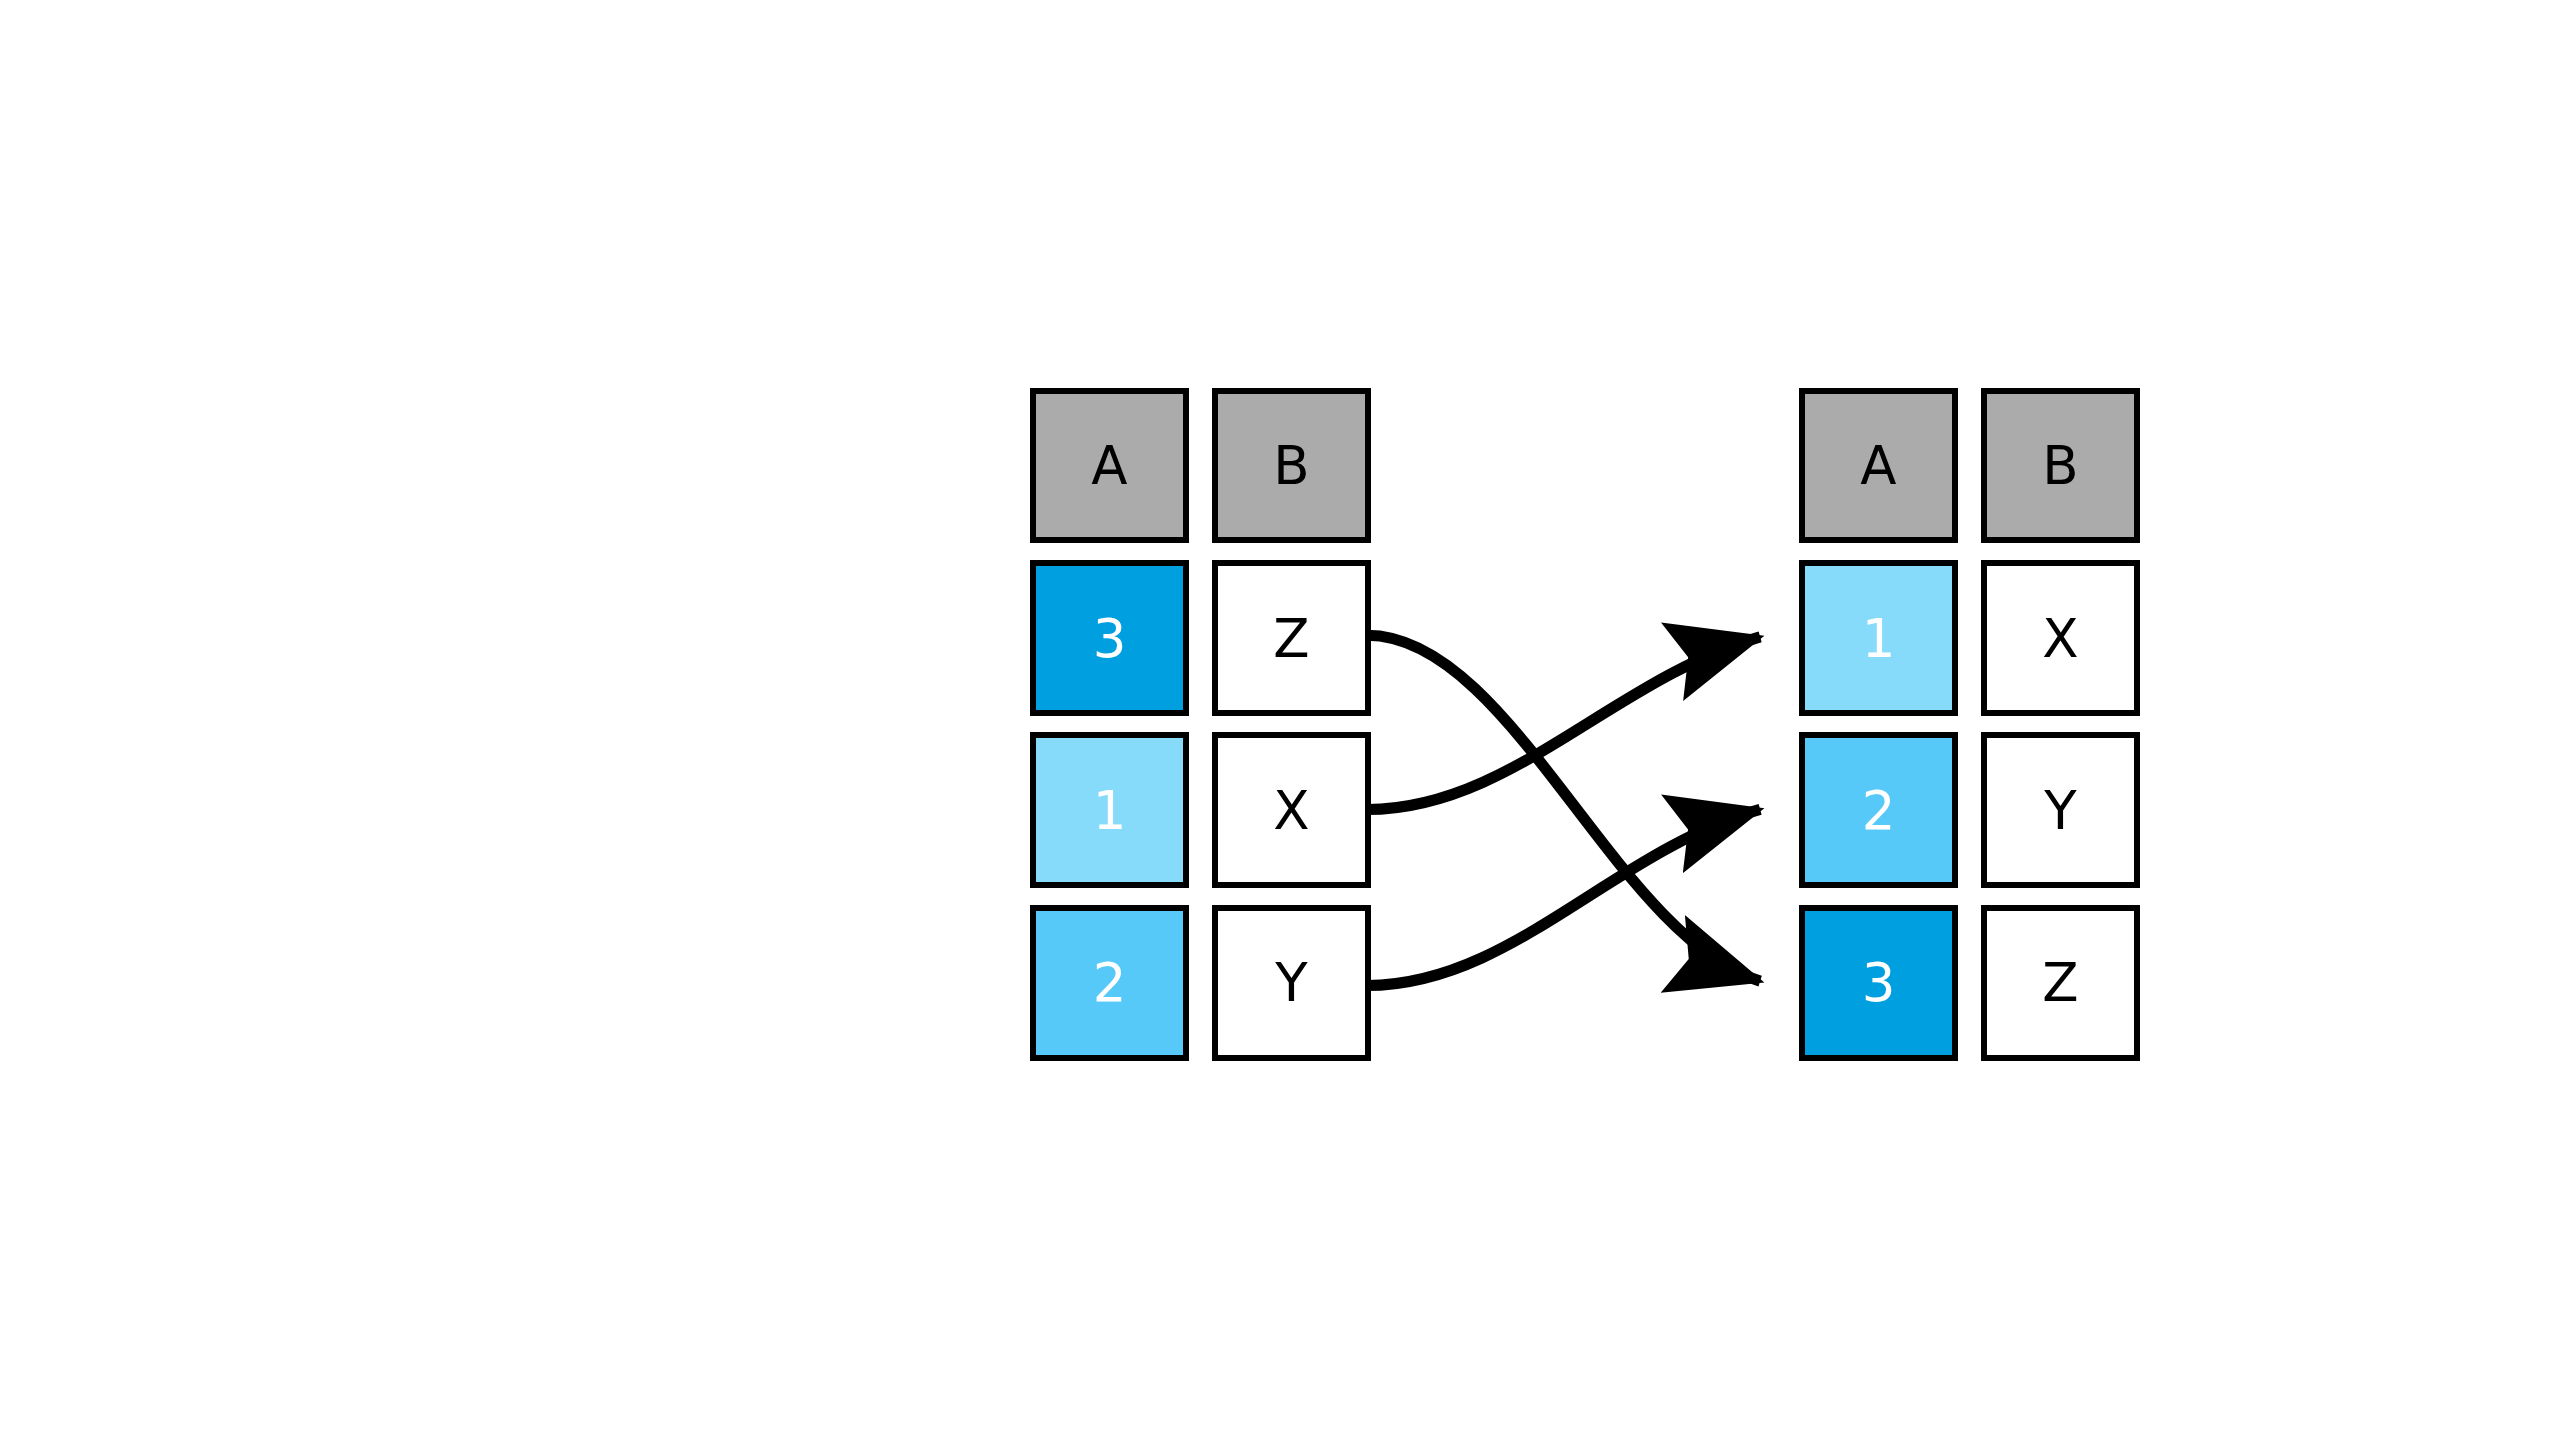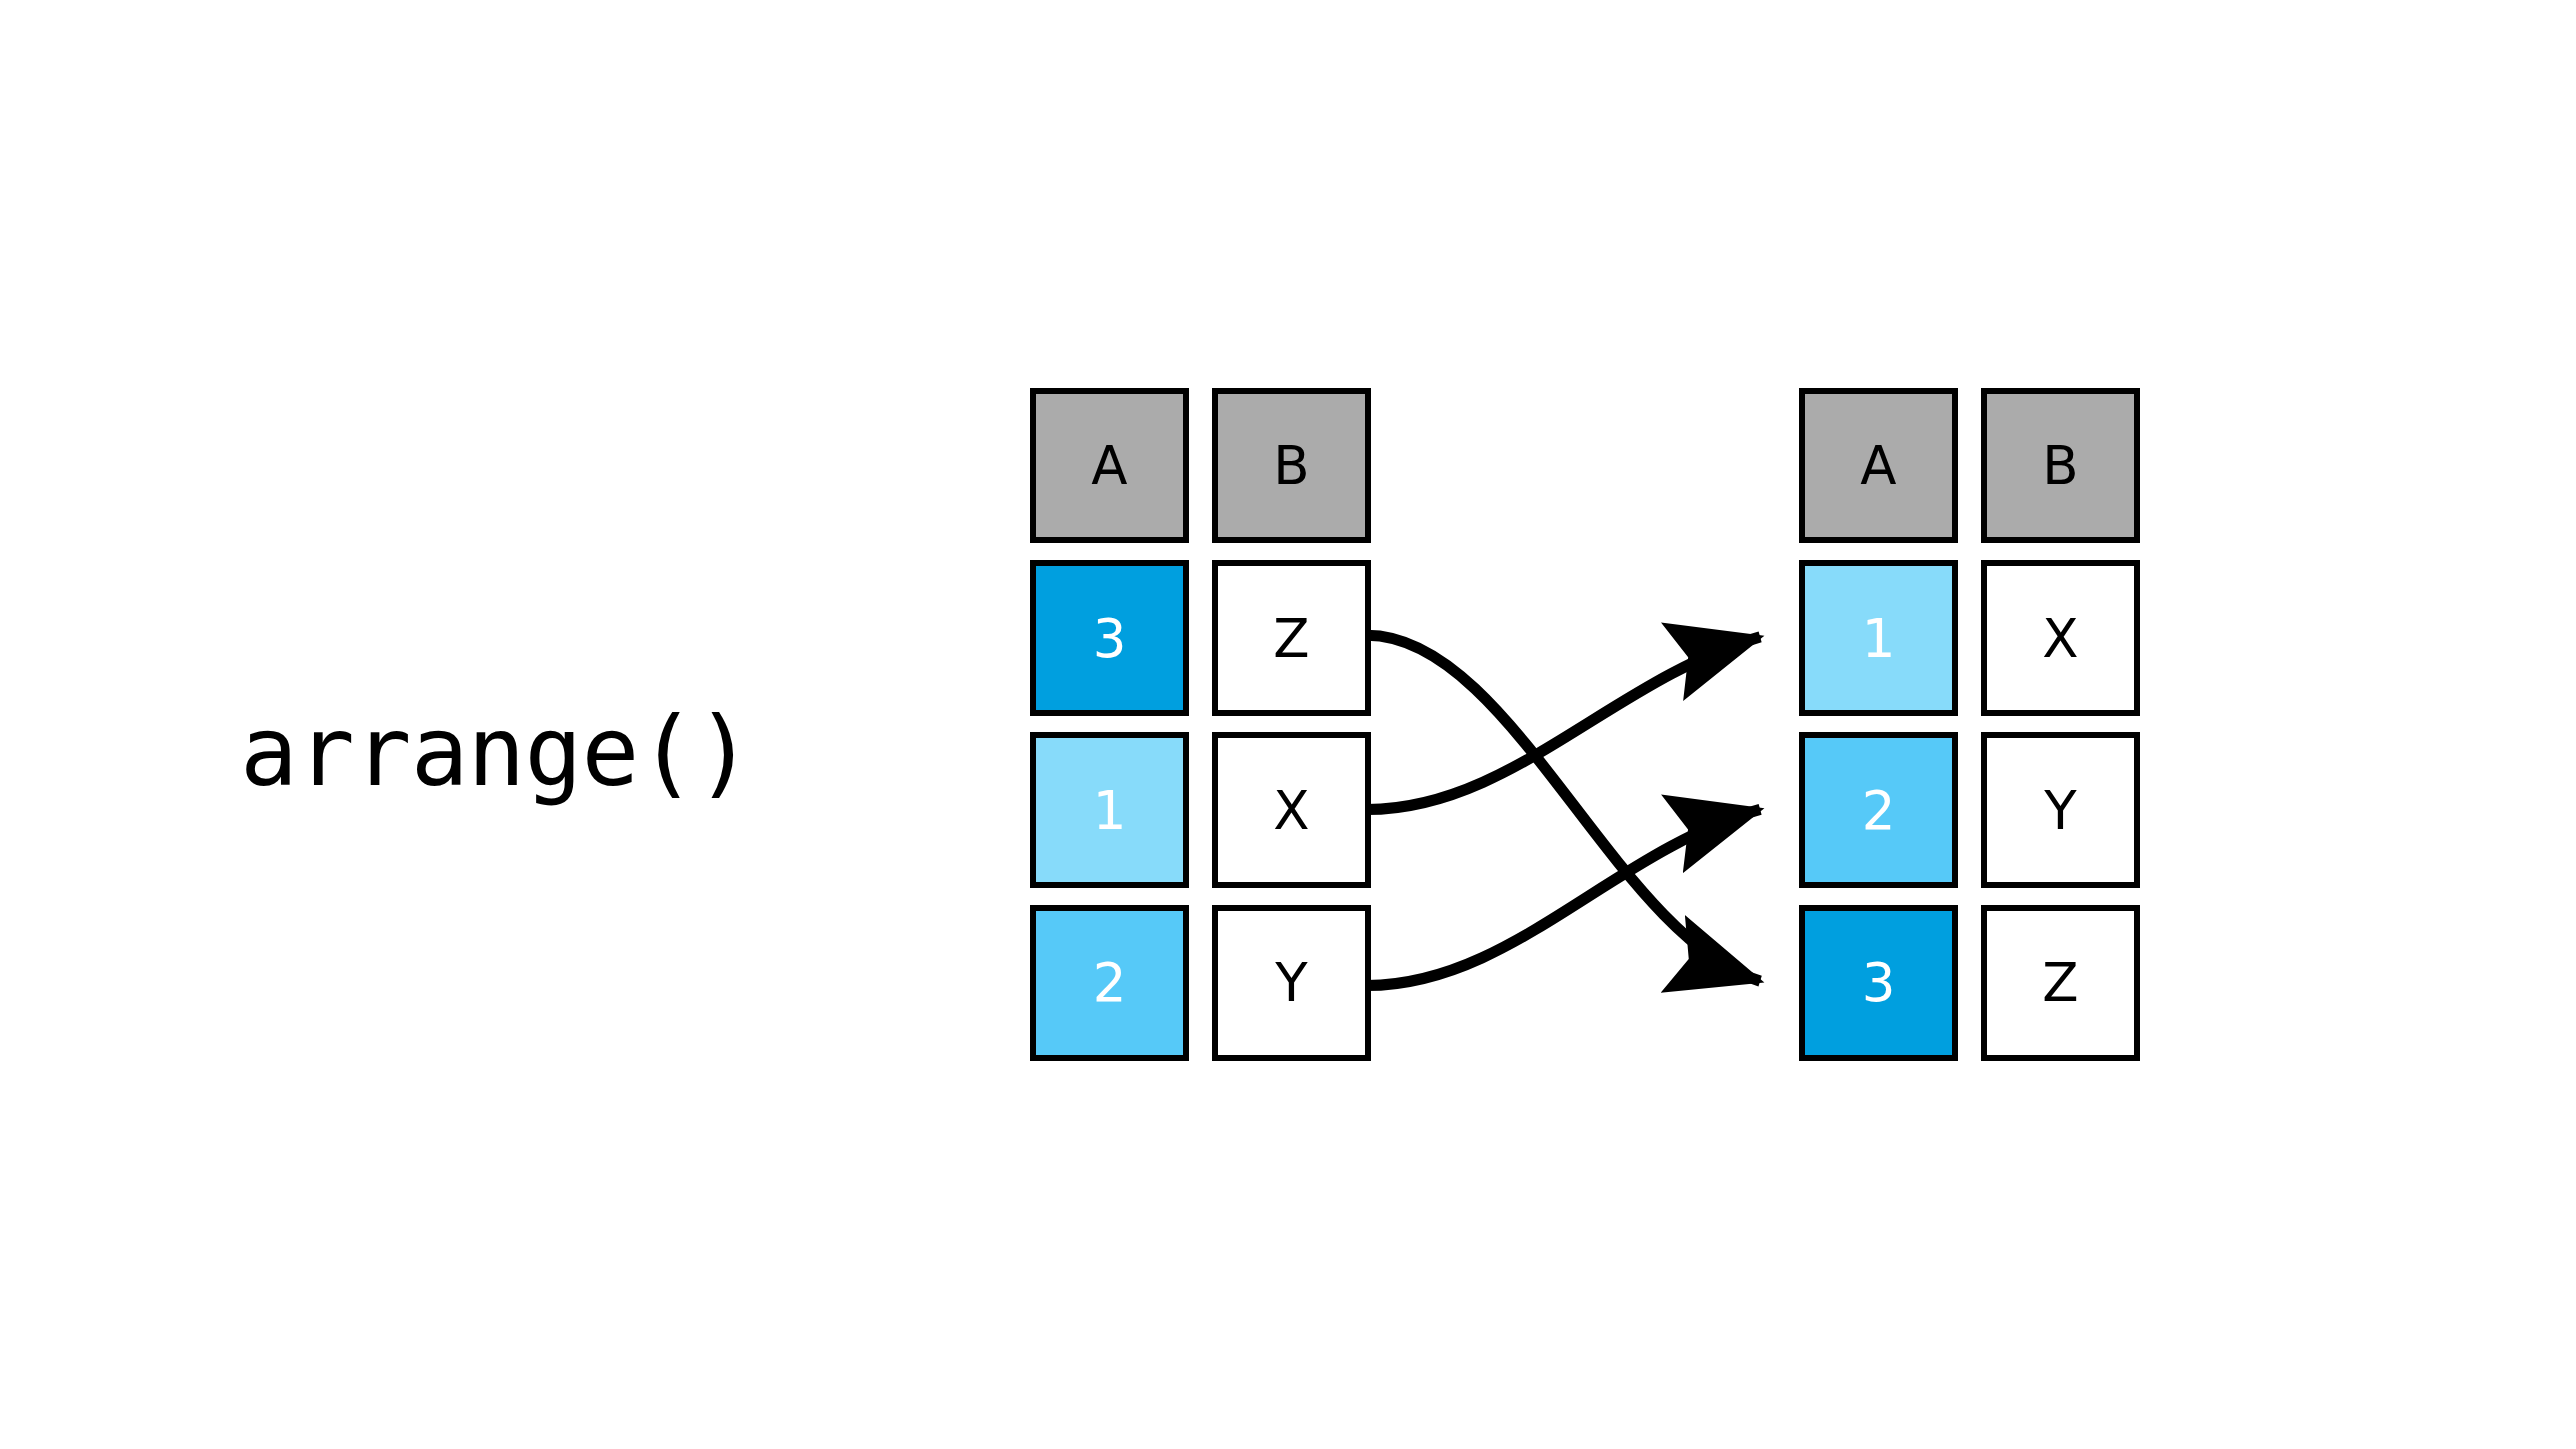--- a/index.html
+++ b/index.html
@@ -91,21 +91,20 @@
     width: 2576px;
     height: 1449px;
     pointer-events: none;
   }
 </style>
 </head>
 <body>
 
 <div id="canvas">
 
-  <div class="op-label">arrange()</div>
 
   <div class="table" id="table-left">
     <div class="column">
       <div class="cell header" style="background: rgb(171, 171, 171);">A</div>
       <div class="cell body val" id="in-a-0" style="background: rgb(0, 159, 223);">3</div>
       <div class="cell body val" id="in-a-1" style="background: rgb(135, 219, 250);">1</div>
       <div class="cell body val" id="in-a-2" style="background: rgb(86, 201, 248);">2</div>
     </div>
     <div class="column">
       <div class="cell header" style="background: rgb(171, 171, 171);">B</div>

